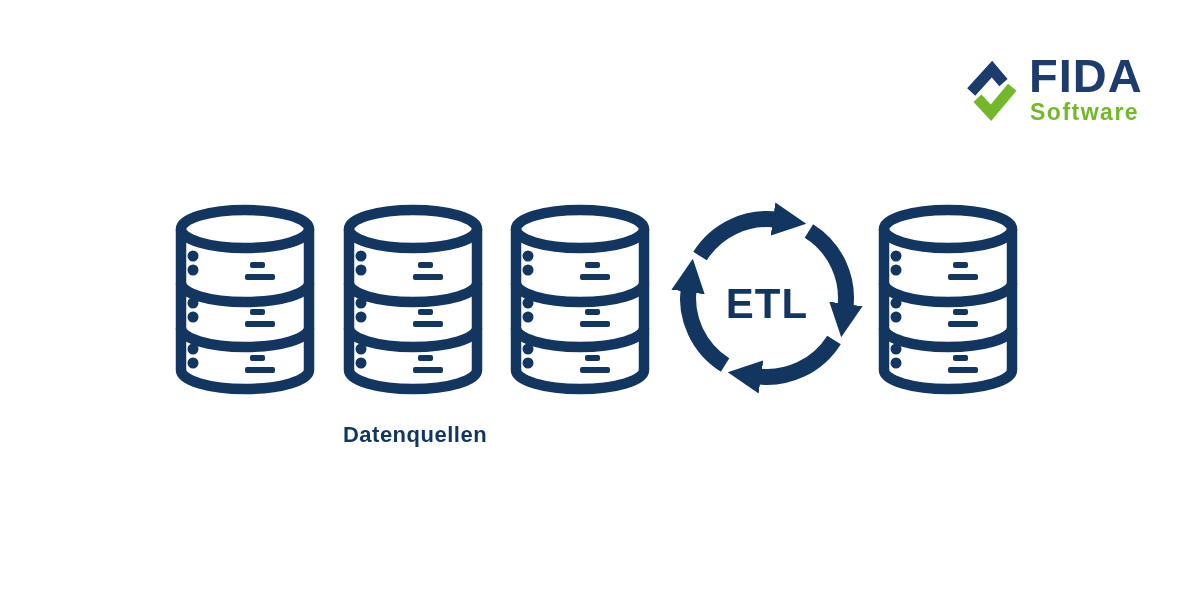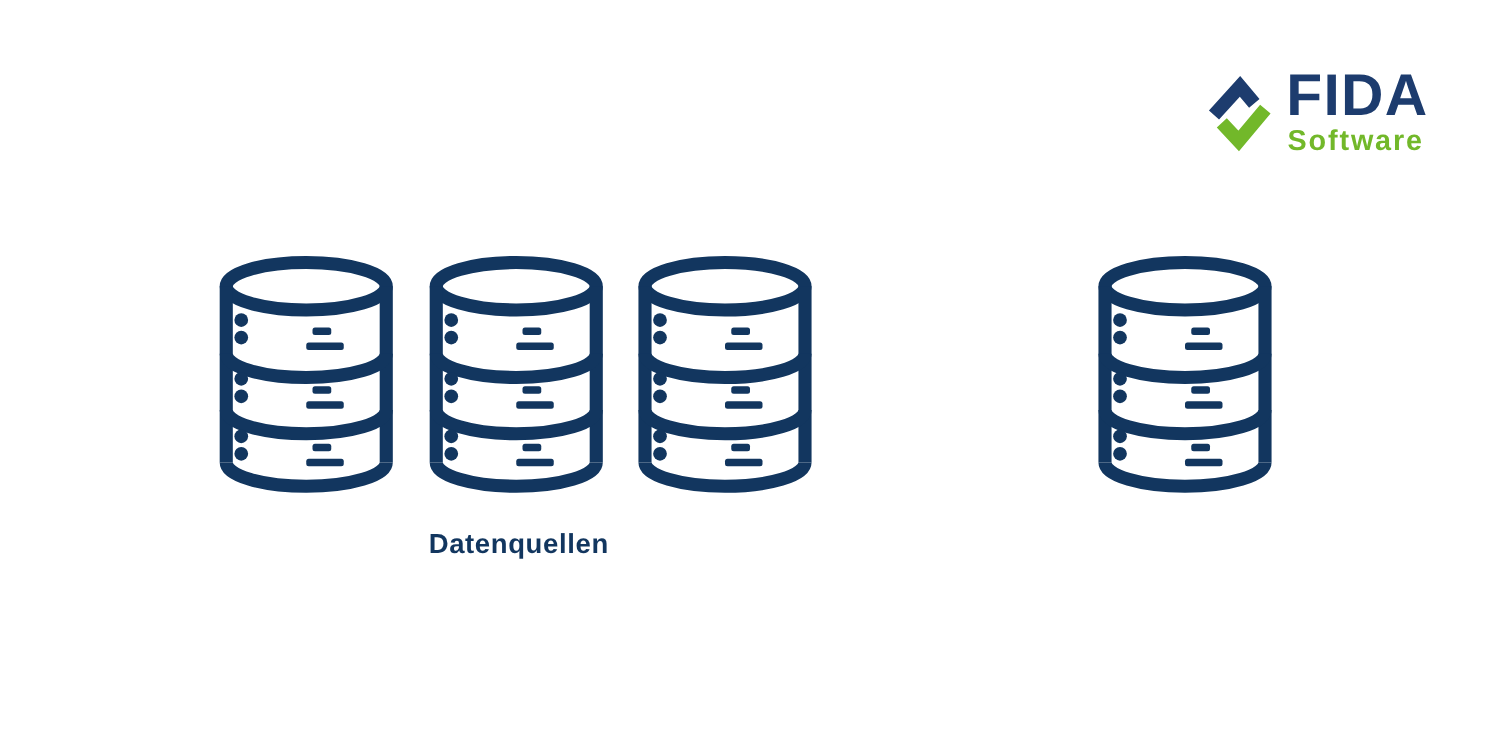--- a/index.html
+++ b/index.html
@@ -104,20 +104,36 @@
   <svg id="cyl-src-1" class="abs cyl">
     <use href="#db-cylinder"></use>
   </svg>
   <svg id="cyl-src-2" class="abs cyl">
     <use href="#db-cylinder"></use>
   </svg>
   <svg id="cyl-src-3" class="abs cyl">
     <use href="#db-cylinder"></use>
   </svg>
 
+  <div class="abs etl-wrap">
+    <svg viewBox="0 0 200 200" width="200" height="200">
+      <defs>
+        <marker id="ah" viewBox="0 0 10 10" refX="1.5" refY="5" markerWidth="2.1" markerHeight="2.1" orient="auto">
+          <path class="arrowhead-fill" d="M0 0 L10 5 L0 10 Z"></path>
+        </marker>
+      </defs>
+      <g class="etl-arc">
+        <path d="M33 58.1 A79 79 0 0 1 111 21.8" marker-end="url(#ah)"></path>
+        <path d="M141.9 33 A79 79 0 0 1 178.2 111" marker-end="url(#ah)"></path>
+        <path d="M167 141.9 A79 79 0 0 1 89 178.2" marker-end="url(#ah)"></path>
+        <path d="M58.1 167 A79 79 0 0 1 21.8 89" marker-end="url(#ah)"></path>
+      </g>
+    </svg>
+    <div class="etl-label">ETL</div>
+  </div>
 
   <svg id="cyl-wh" class="abs cyl">
     <use href="#db-cylinder"></use>
   </svg>
 
   <div id="caption-sources" class="abs caption">Datenquellen</div>
 
 </div>
 
 </body></html>

